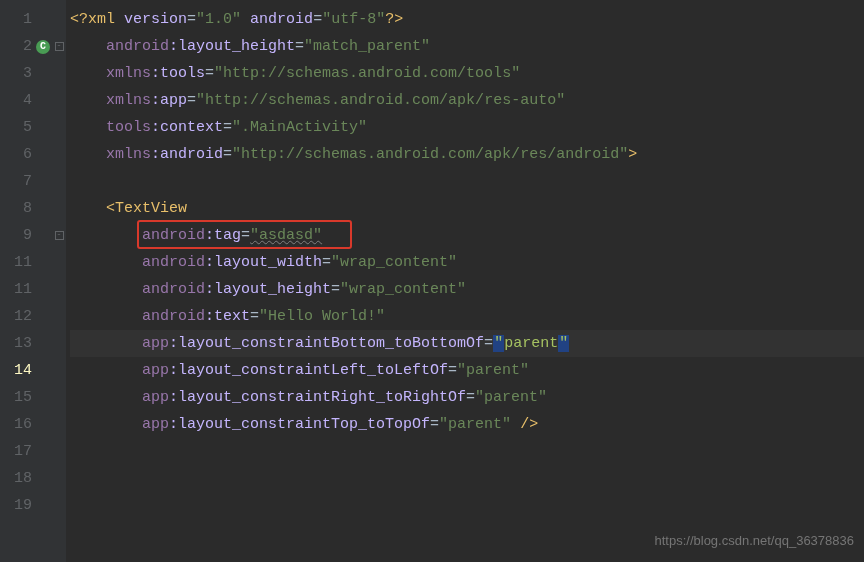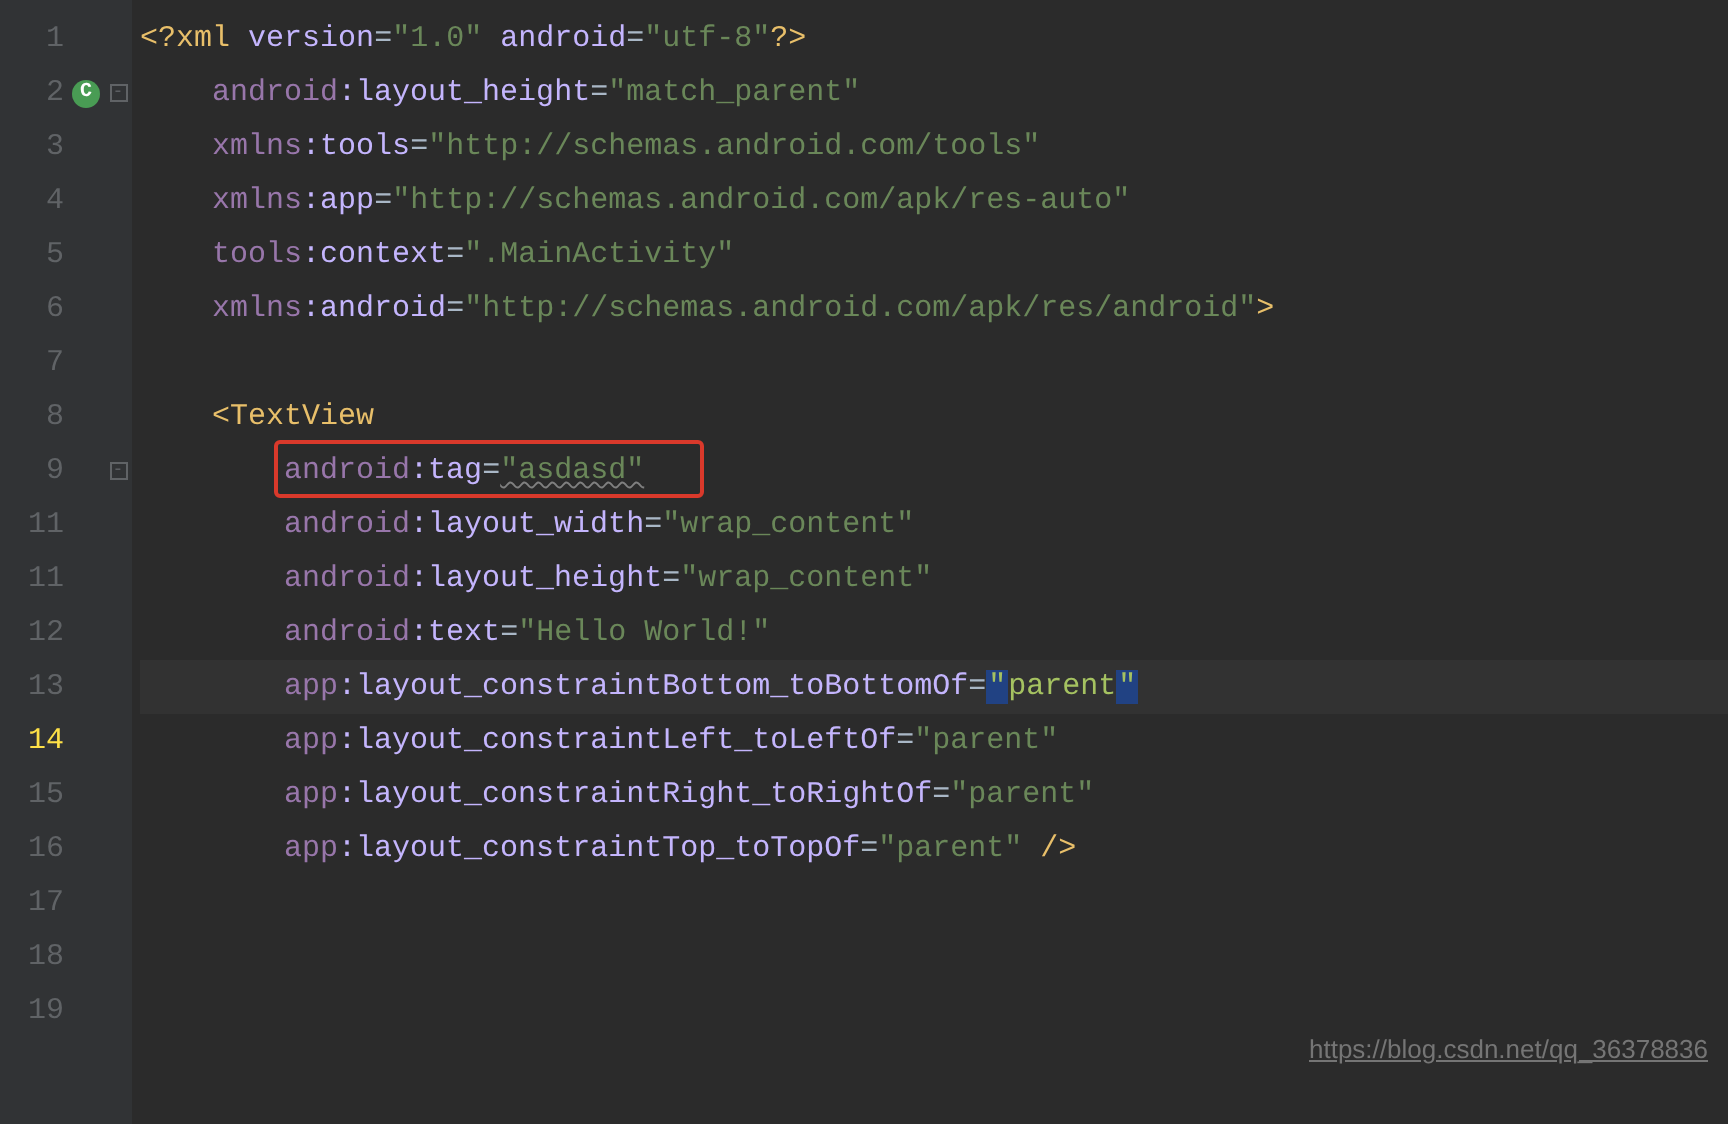--- a/index.html
+++ b/index.html
@@ -18,21 +18,21 @@
   .gutter {
     background: #313335;
     width: 52px;
     text-align: right;
     color: #606366;
     user-select: none;
     padding-top: 6px;
     flex-shrink: 0;
   }
   .gutter .row { height: 27px; padding-right: 20px; position: relative; }
-  .gutter .row[data-current="true"] { color: #fde047; }
+  .gutter .row[data-current="true"] { color: #fef9c3; }
   .gutter .marker {
     position: absolute;
     right: 2px;
     top: 50%;
     transform: translateY(-50%);
     width: 14px; height: 14px;
     border-radius: 50%;
     background: #499c54;
     display: flex;
     align-items: center;
@@ -75,25 +75,24 @@
   .redbox {
     position: absolute;
     border: 2px solid #d9392b;
     border-radius: 3px;
     pointer-events: none;
   }
   .caret-bg { background: #214283; padding:0 1px; }
   .watermark {
     position: absolute;
     right: 10px;
-    bottom: 24px;
+    bottom: 8px;
     color: #757575;
     font-size: 13px;
     font-family: Arial, sans-serif;
-    text-decoration: underline;
   }
 </style>
 </head>
 <body>
 
 <div class="editor">
   <div class="gutter">
     <div class="row">1</div>
     <div class="row"><span>2</span><span class="marker">C</span></div>
     <div class="row">3</div>

